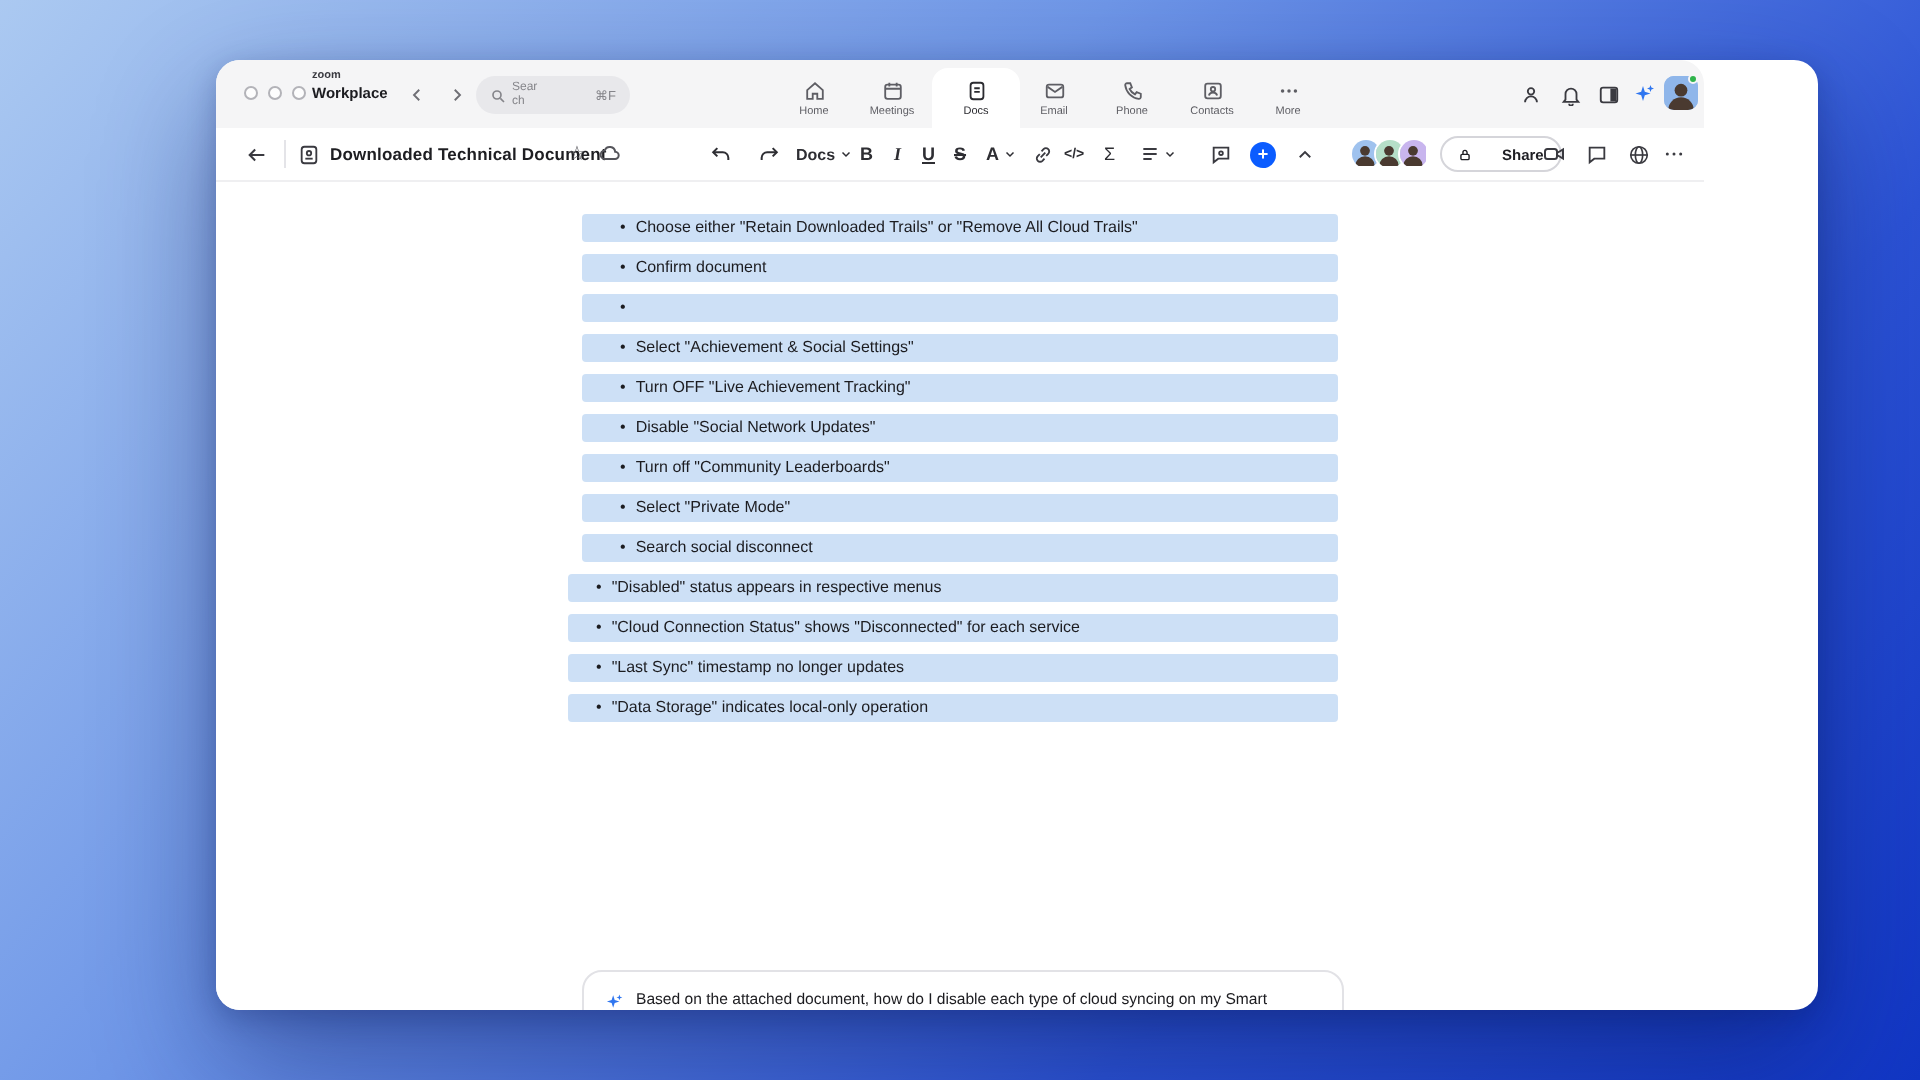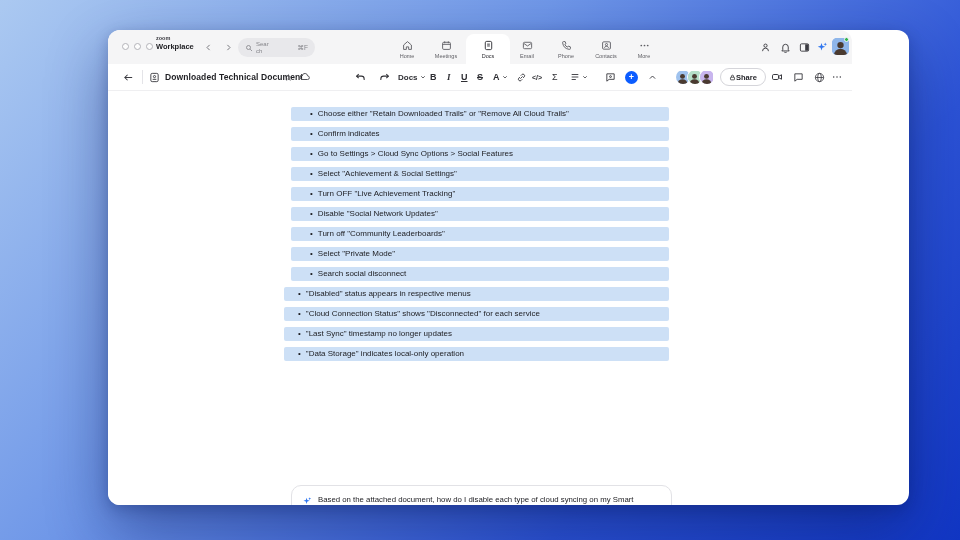--- a/index.html
+++ b/index.html
@@ -36,21 +36,21 @@
   .title { font-size:8.5px; font-weight:700; color:#1e1e22; letter-spacing:.1px; }
   .fmt { font-size:9px; font-weight:600; color:#2e2e33; }
   .textmenu { font-size:8px; font-weight:600; color:#2e2e33; gap:2px; }
   .star { font-size:10px; color:#55555b; }
   .plusbtn { position:absolute; top:7px; width:13px; height:13px; border-radius:50%; background:#0b5cff;
     color:#fff; font-size:9px; font-weight:700; display:flex; align-items:center; justify-content:center; line-height:1; }
   .avatars { position:absolute; top:5px; display:flex; }
   .cav { width:16px; height:16px; border-radius:50%; border:1.5px solid #fff; margin-left:-4px; overflow:hidden; }
   .cav:first-child { margin-left:0; }
   .sharebtn { position:absolute; top:4px; height:18px; border:1px solid #d5d5da; border-radius:9px;
-    display:flex; align-items:center; gap:0; padding:0 8px; font-size:7.5px; font-weight:700; color:#1f1f24; background:#fff; }
+    display:flex; align-items:center; gap:15px; padding:0 8px; font-size:7.5px; font-weight:700; color:#1f1f24; background:#fff; }
   
   .docarea { position:absolute; left:0; top:61px; width:744px; height:414px; background:#fff;
     border-radius:0 0 12px 12px; overflow:hidden; }
   .rows { padding-top:16px; }
   .doc-row { position:relative; height:14px; margin-bottom:6px; border-radius:2px;
     font-size:8px; line-height:14px; color:#1c1c20; display:flex; align-items:center; }
   .doc-row .bullet { font-size:8px; margin-right:5px; }
   .ind-none    { margin-left:176px; width:385px; padding-left:7px; }
   .ind-shallow { margin-left:176px; width:385px; padding-left:14px; }
   .ind-deep    { margin-left:183px; width:378px; padding-left:19px; }
@@ -337,25 +337,24 @@
     </div>
 
     <div class="docarea">
       <div class="rows" id="doc-rows">
           <div class="doc-row ind-deep" style="background: rgb(205, 224, 246);">
             <span class="bullet">•</span>
             <span>Choose either "Retain Downloaded Trails" or "Remove All Cloud Trails"</span>
           </div>
           <div class="doc-row ind-deep" style="background: rgb(205, 224, 246);">
             <span class="bullet">•</span>
-            <span>Confirm indicates</span>
-          </div>
-          <div class="doc-row ind-deep" style="background: rgb(205, 224, 246);">
-            <span class="bullet">•</span>
-            <span>Go to Settings &gt; Cloud Sync Options &gt; Social Features</span>
+            <span>Confirm document</span>
+          </div>
+          <div class="doc-row ind-deep" style="background: rgb(205, 224, 246);">
+            <span class="bullet">•</span>
           </div>
           <div class="doc-row ind-deep" style="background: rgb(205, 224, 246);">
             <span class="bullet">•</span>
             <span>Select "Achievement &amp; Social Settings"</span>
           </div>
           <div class="doc-row ind-deep" style="background: rgb(205, 224, 246);">
             <span class="bullet">•</span>
             <span>Turn OFF "Live Achievement Tracking"</span>
           </div>
           <div class="doc-row ind-deep" style="background: rgb(205, 224, 246);">

